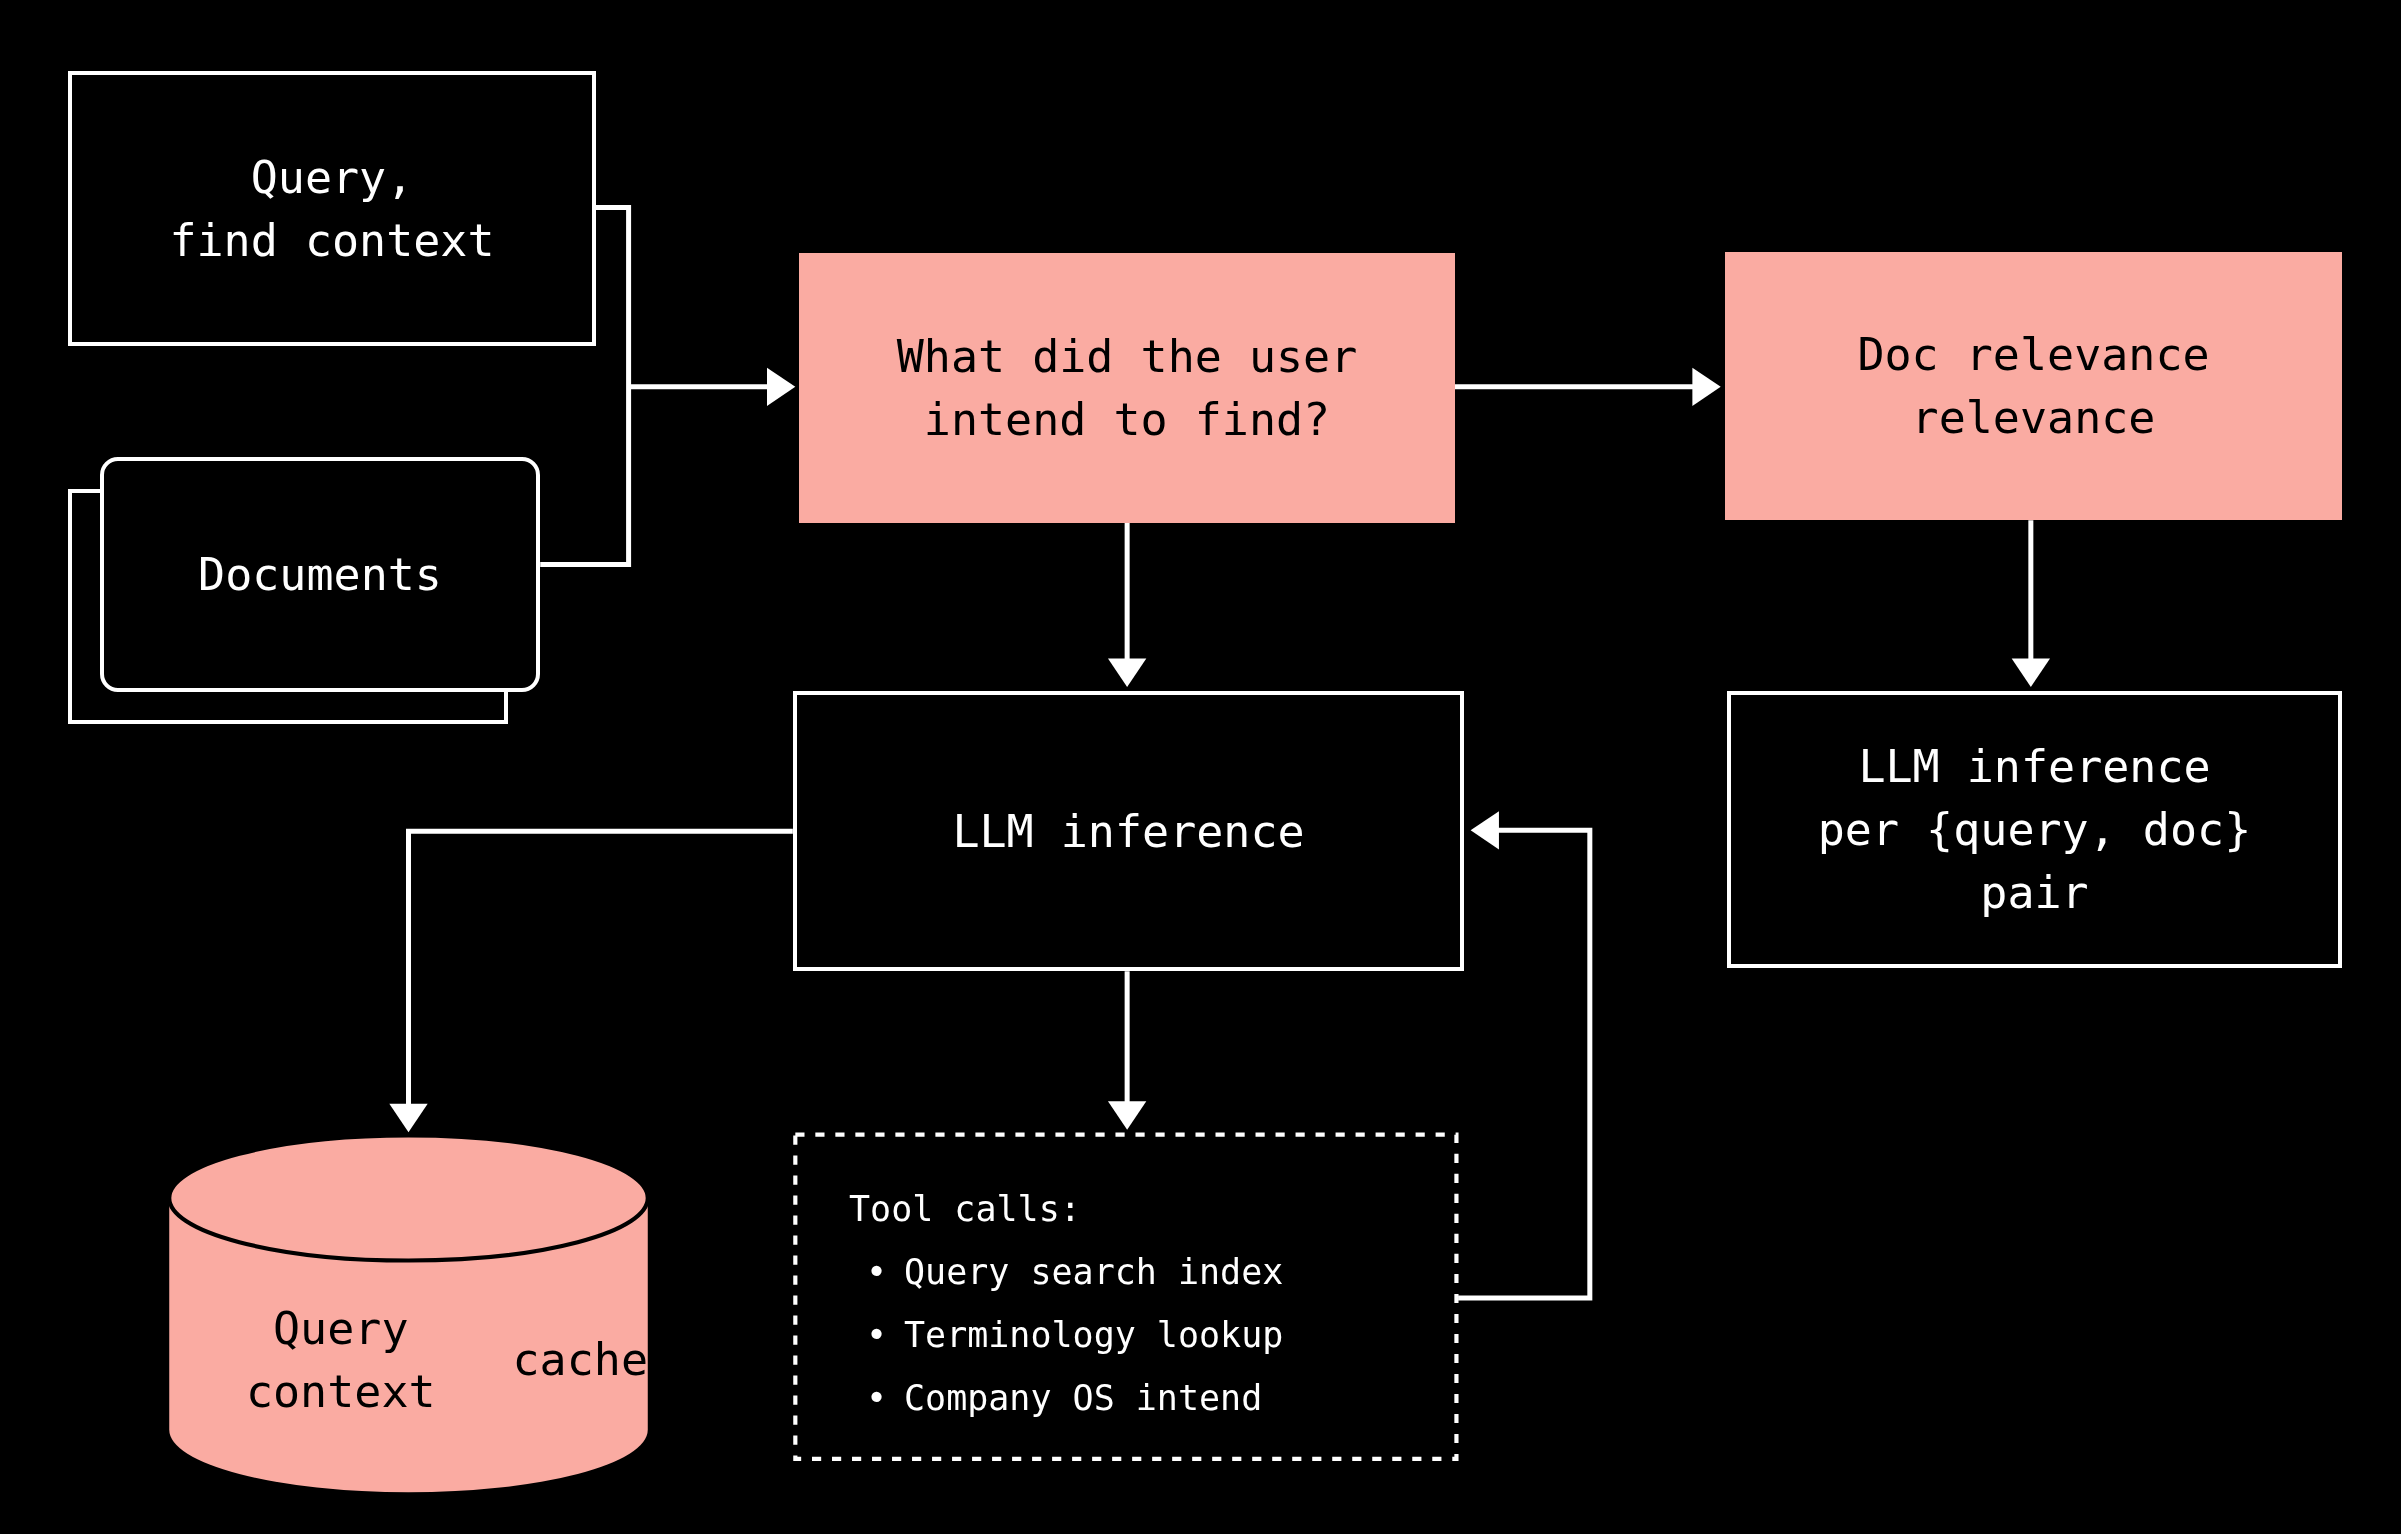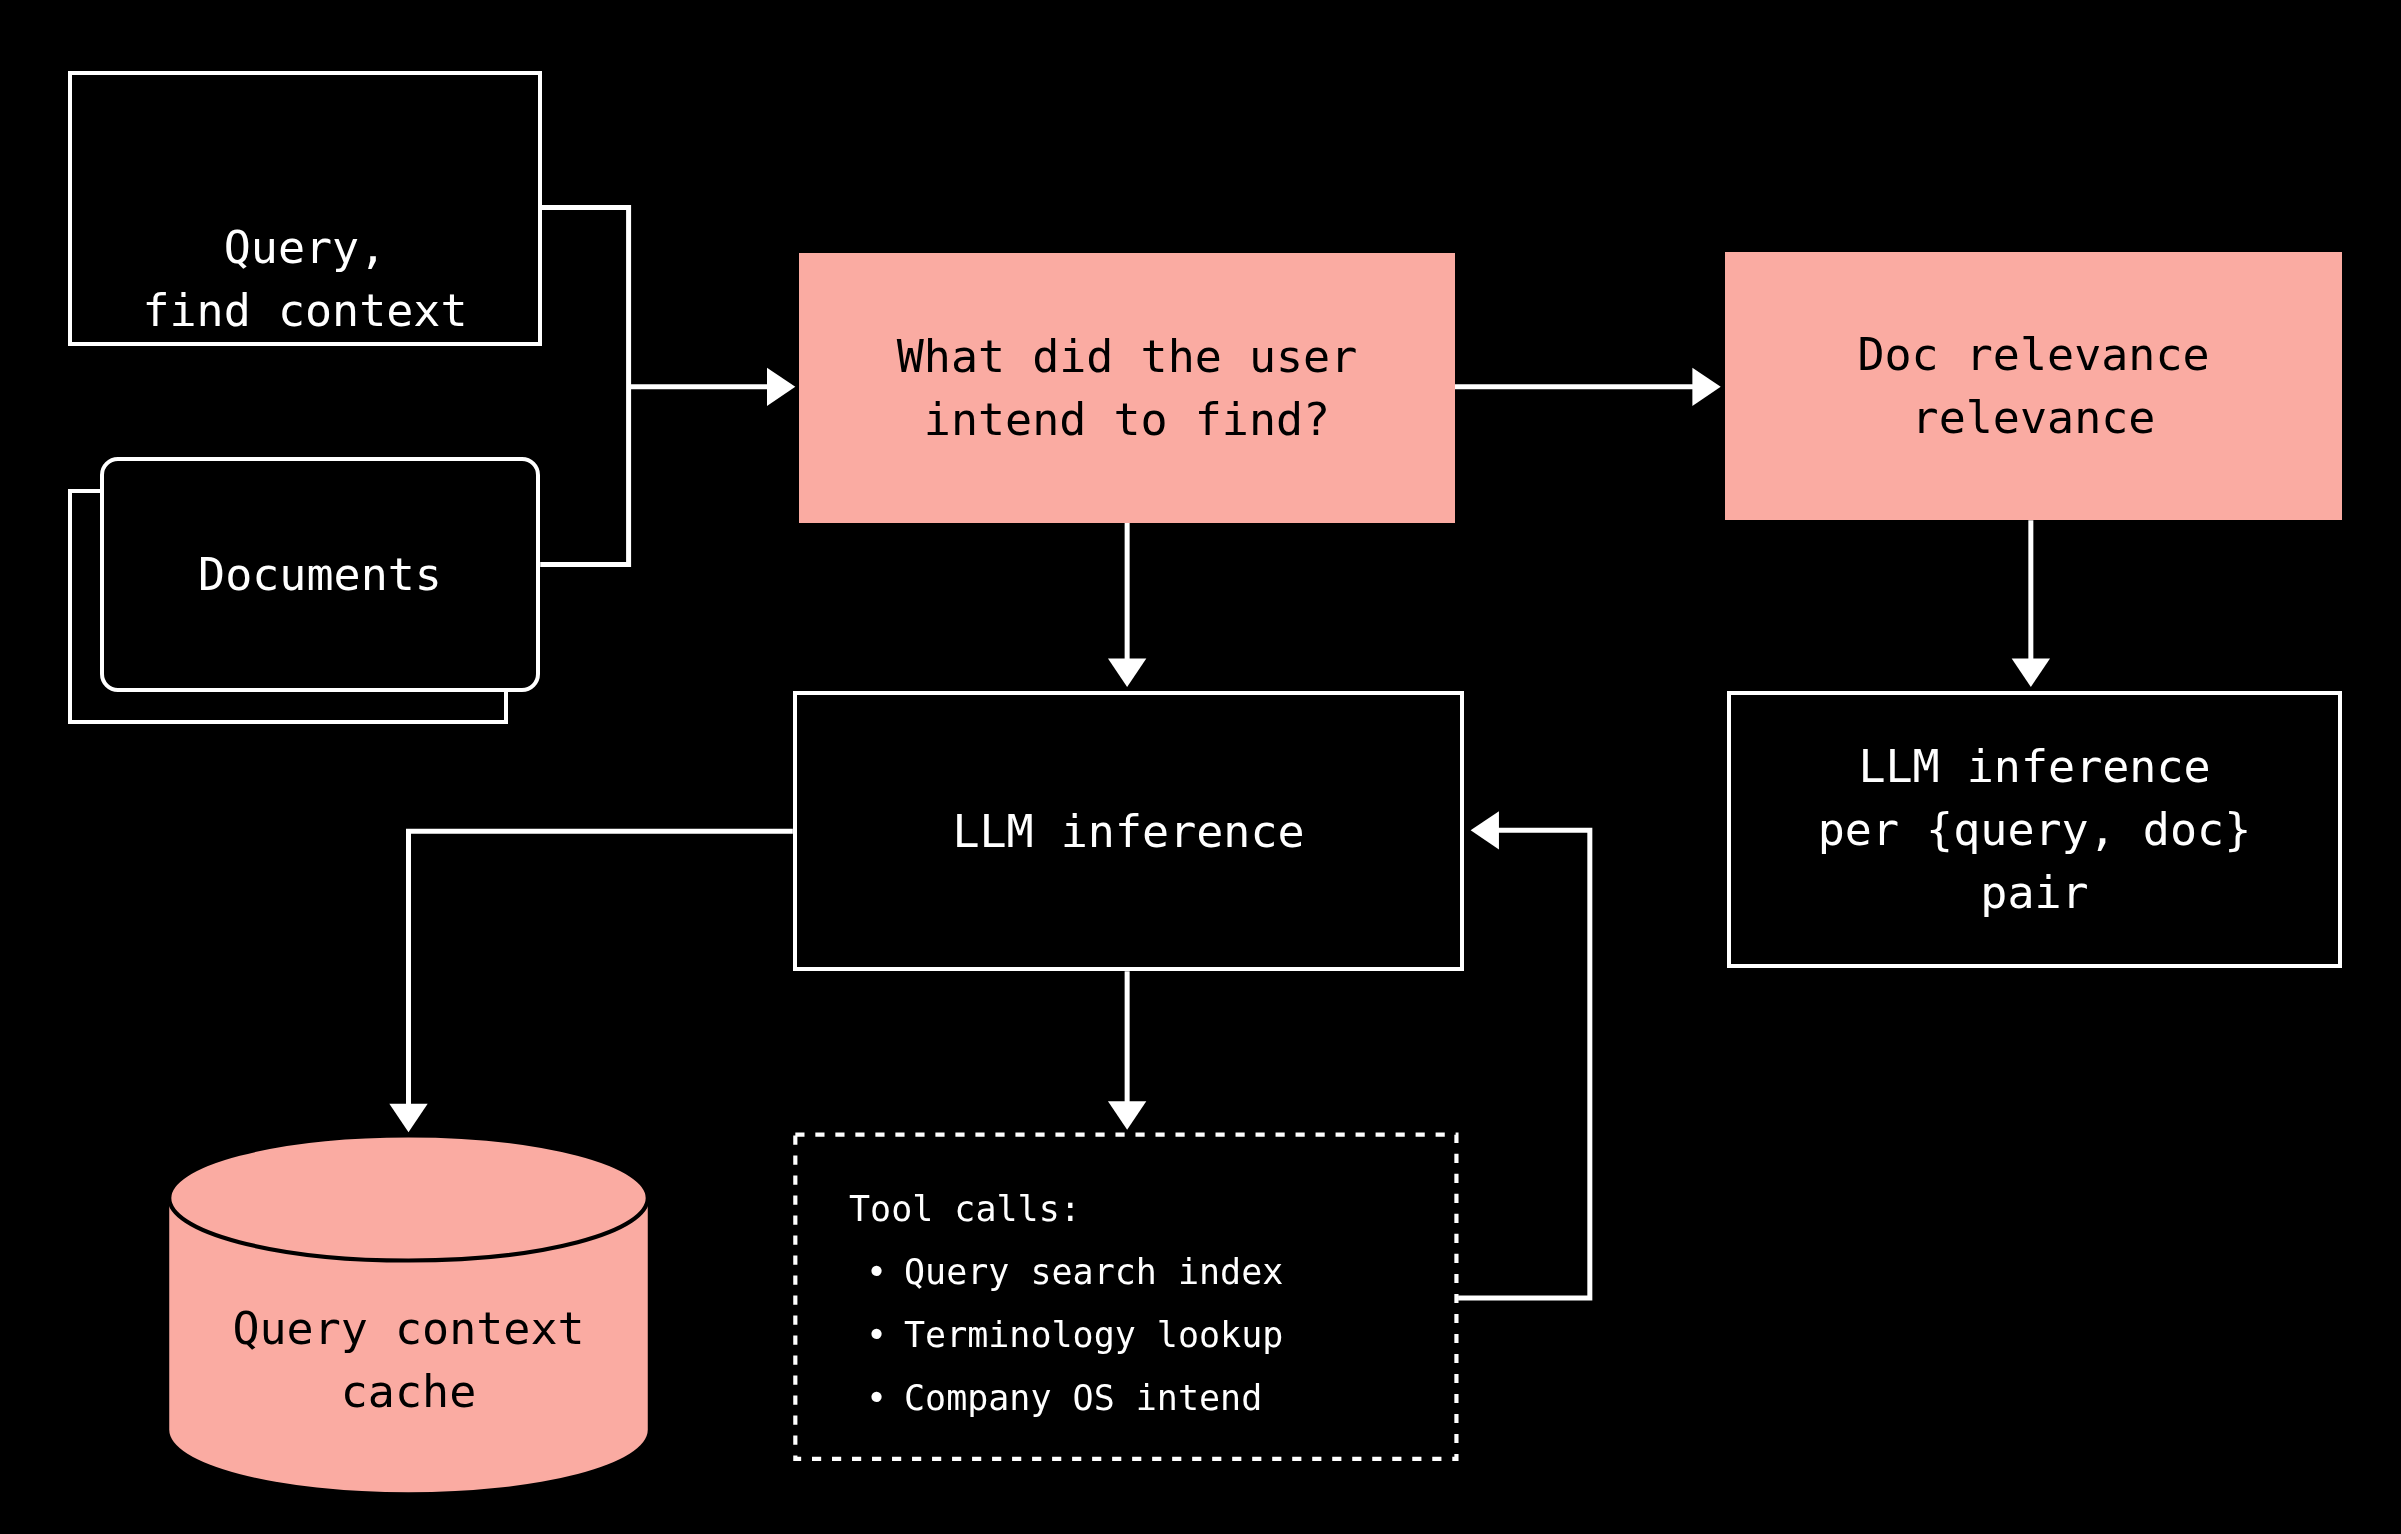--- a/index.html
+++ b/index.html
@@ -60,21 +60,21 @@
     color: var(--text-on-pink);
   }
   .doc-back {
     position: absolute;
     background: var(--background);
     border: 4.2px solid var(--node-border);
   }
   .cyl-label {
     position: absolute;
     display: flex;
-    flex-direction: column;
+    flex-direction: row;
     align-items: center;
     justify-content: center;
     text-align: center;
     color: var(--text-on-pink);
     font-size: 45px;
     line-height: 63px;
   }
   .tool-box {
     position: absolute;
     left: 794px; top: 1133px;
@@ -116,21 +116,21 @@
 
     <path d="M 1749 1557 H 1907 V 996 H 1796" class="line"></path>
     <polygon points="1764,996 1798,973 1798,1019" class="arrowhead"></polygon>
 
     <rect x="954" y="1361" width="793" height="389" class="dashed-rect"></rect>
 
     <path class="cyl-fill" d="M 203 1437 A 287 75 0 0 1 777 1437 L 777 1715 A 287 75 0 0 1 203 1715 Z"></path>
     <ellipse class="cyl-lid" cx="490" cy="1437" rx="287" ry="75"></ellipse>
   </svg>
 
-  <div class="node node-dark" style="left:68px; top:71px; width:474px; height:275px;justify-content:flex-end;">
+  <div class="node node-dark" style="left:68px; top:71px; width:528px; height:275px;">
     <span>Query,</span>
     <span>find context</span>
   </div>
 
   <div class="doc-back" style="left:68px; top:489px; width:440px; height:235px;"></div>
   <div class="node node-dark" style="left:100px; top:457px; width:440px; height:235px;border-radius:18px;">
     <span>Documents</span>
   </div>
 
   <div class="node node-pink" style="left:799px; top:253px; width:656px; height:270px;">

